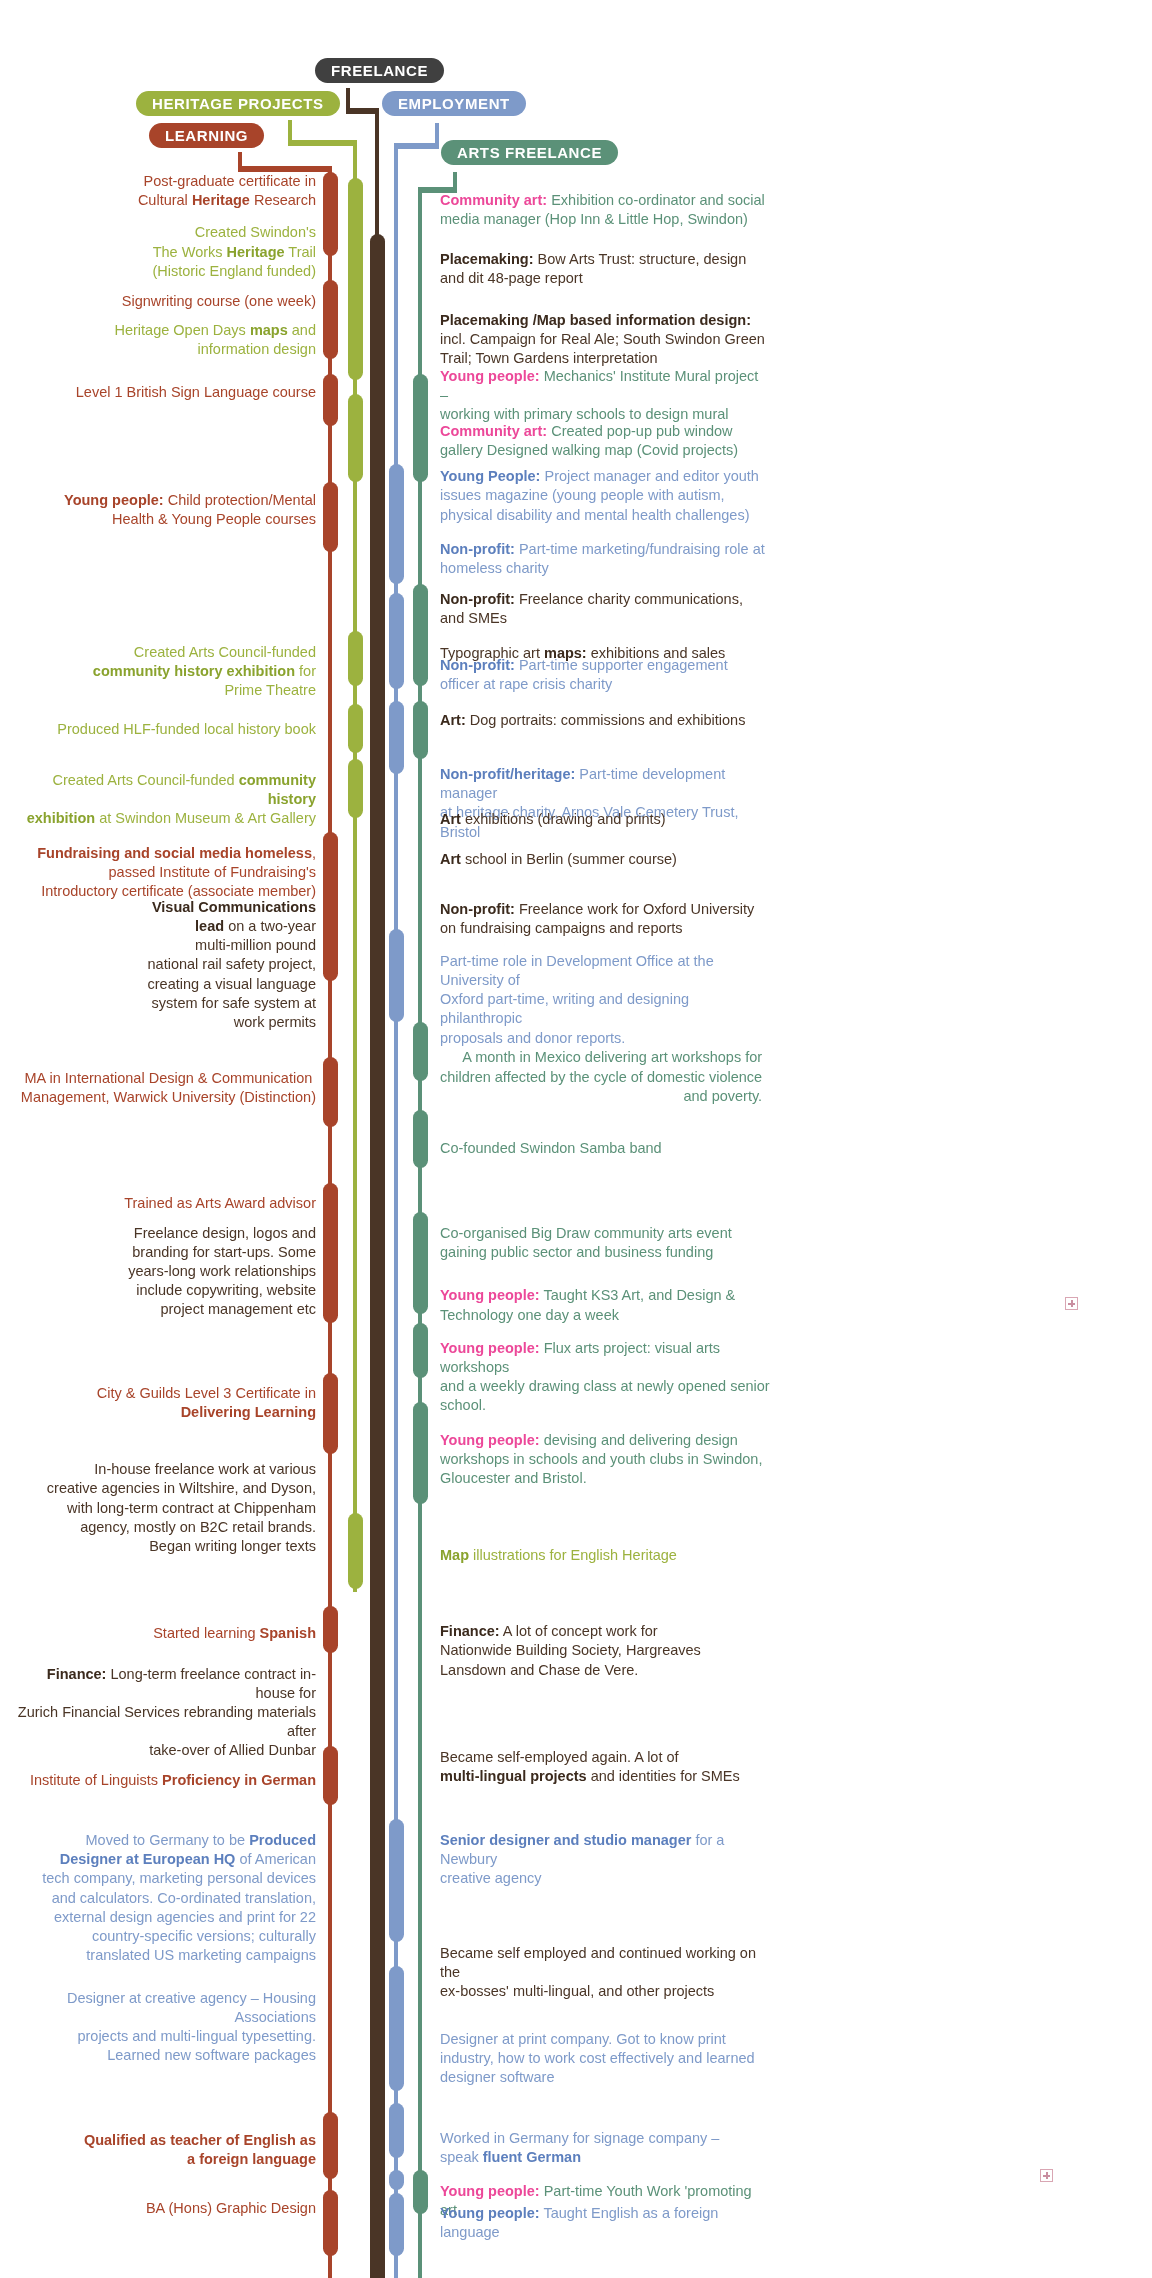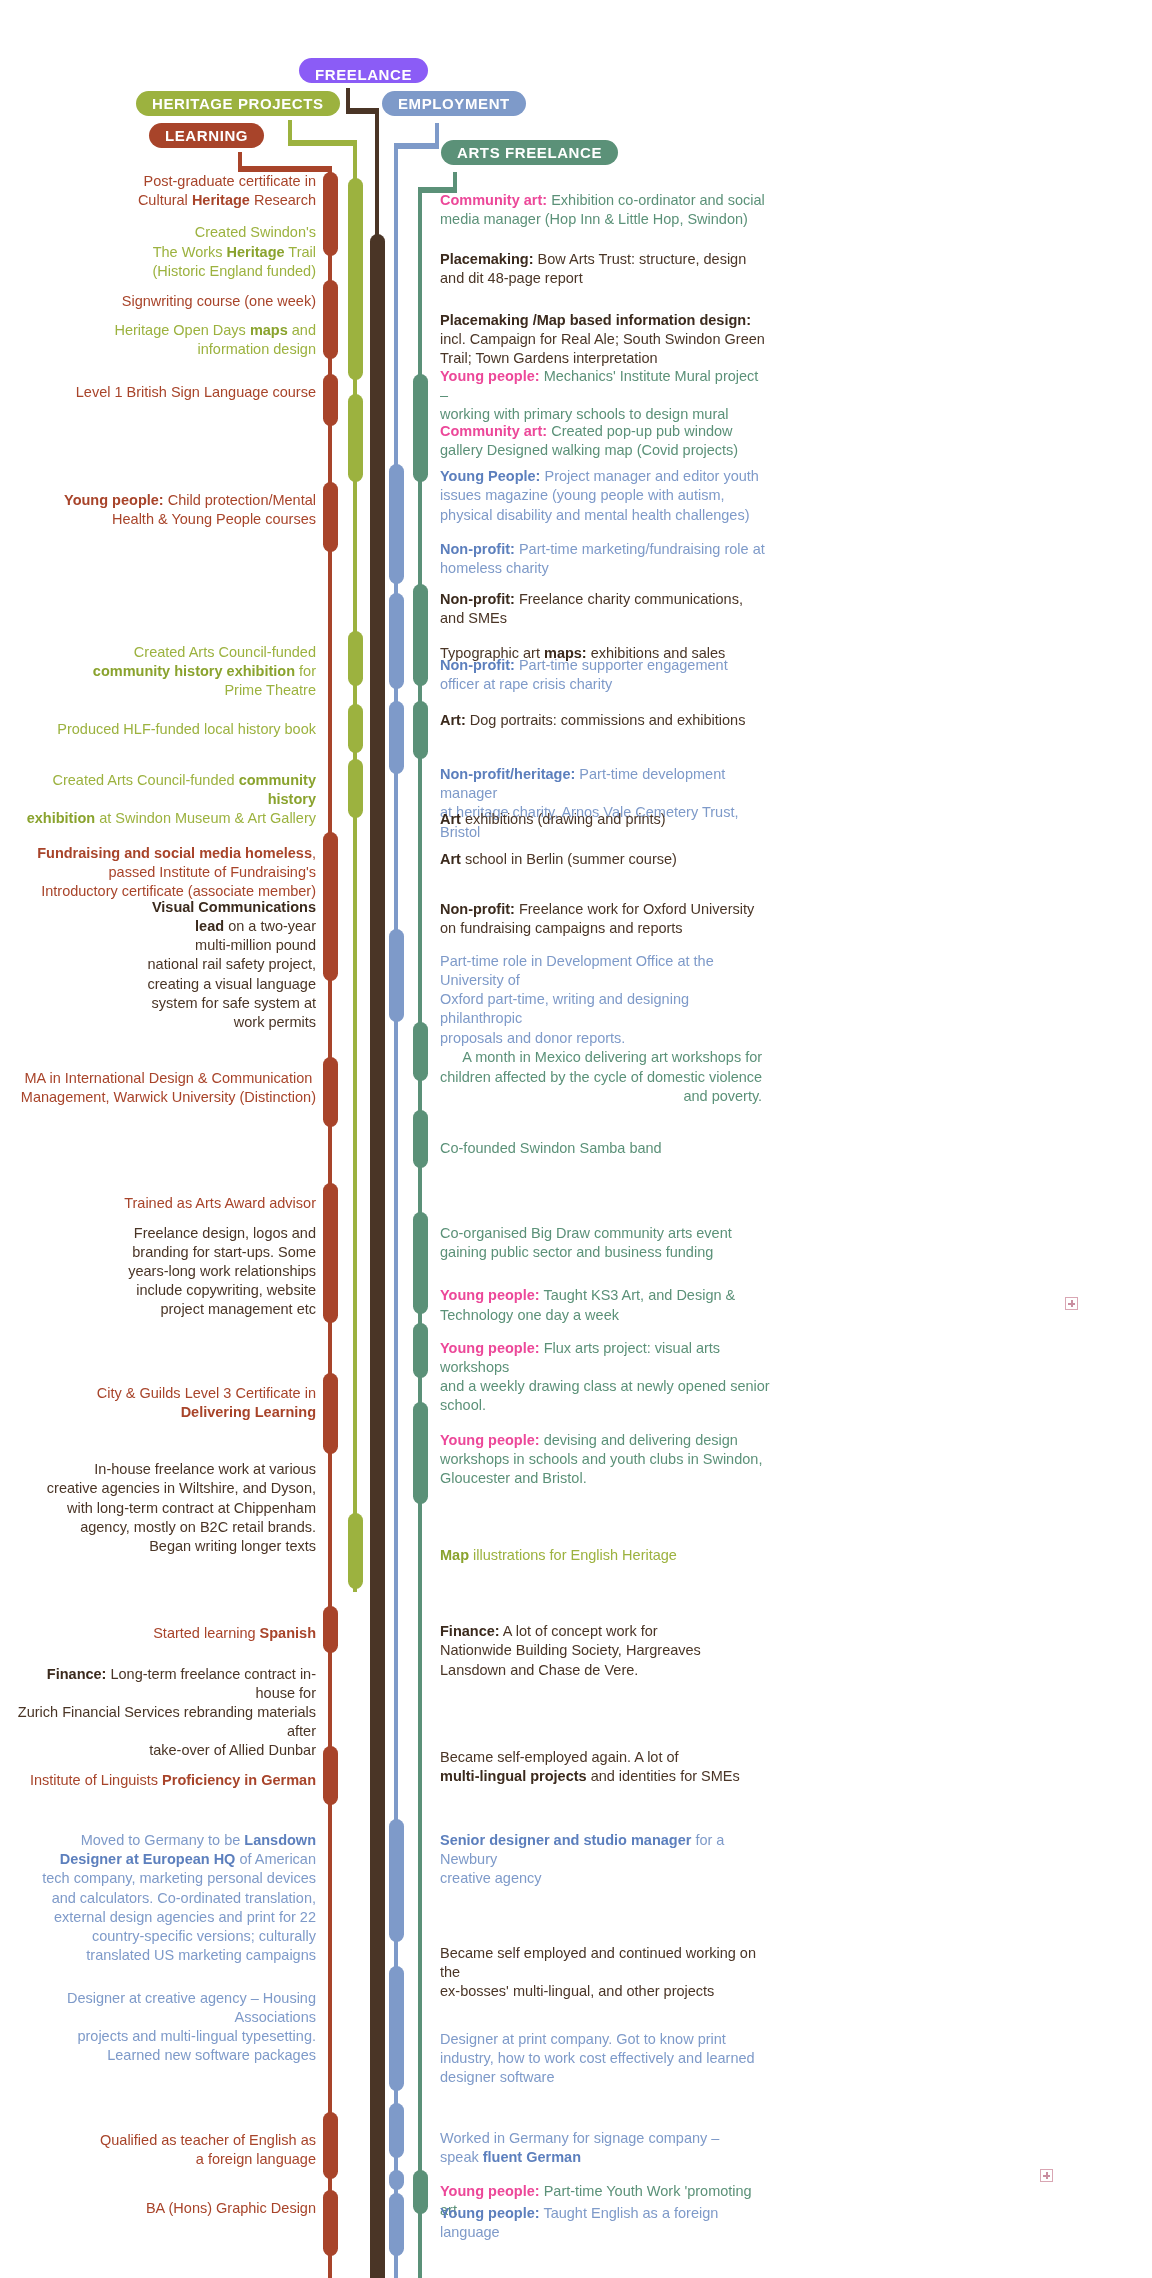--- a/index.html
+++ b/index.html
@@ -114,21 +114,21 @@
       <div style="position: absolute; left: 412.5px; top: 700.923px; width: 15px; height: 58.4103px; background: rgb(91, 145, 120); border-radius: 999px;"></div>
       <div style="position: absolute; left: 412.5px; top: 1022.18px; width: 15px; height: 58.4103px; background: rgb(91, 145, 120); border-radius: 999px;"></div>
       <div style="position: absolute; left: 412.5px; top: 1109.79px; width: 15px; height: 58.4103px; background: rgb(91, 145, 120); border-radius: 999px;"></div>
       <div style="position: absolute; left: 412.5px; top: 1212.01px; width: 15px; height: 102.218px; background: rgb(91, 145, 120); border-radius: 999px;"></div>
       <div style="position: absolute; left: 412.5px; top: 1322.99px; width: 15px; height: 55.4897px; background: rgb(91, 145, 120); border-radius: 999px;"></div>
       <div style="position: absolute; left: 412.5px; top: 1401.85px; width: 15px; height: 102.218px; background: rgb(91, 145, 120); border-radius: 999px;"></div>
       <div style="position: absolute; left: 412.5px; top: 2169.94px; width: 15px; height: 43.8077px; background: rgb(91, 145, 120); border-radius: 999px;"></div>
     </div>
 
   <div id="pills">
-      <div class="pill" style="left: 299px; top: 58.4103px; min-width: 101px; background: #8b5cf6; align-items: flex-end;">
+      <div class="pill" style="left: 315px; top: 58.4103px; min-width: 101px; background: #404040;">
         <span>FREELANCE</span>
       </div>
       <div class="pill" style="left: 136px; top: 90.5359px; min-width: 156px; background: rgb(156, 178, 63);">
         <span>HERITAGE PROJECTS</span>
       </div>
       <div class="pill" style="left: 382px; top: 90.5359px; min-width: 111px; background: rgb(126, 154, 201);">
         <span>EMPLOYMENT</span>
       </div>
       <div class="pill" style="left: 149px; top: 122.662px; min-width: 95px; background: rgb(168, 68, 42);">
         <span>LEARNING</span>
@@ -151,23 +151,23 @@
       <div class="txt left c-learn" style="top: 844.028px; right: 836px; max-width: 300px;"><b>Fundraising and social media homeless</b>,<br>passed Institute of Fundraising's<br>Introductory certificate (associate member)</div>
       <div class="txt left c-free" style="top: 898.058px; right: 836px; max-width: 300px;"><b>Visual Communications</b><br><b>lead</b> on a two-year<br>multi-million pound<br>national rail safety project,<br>creating a visual language<br>system for safe system at<br>work permits</div>
       <div class="txt left c-learn" style="top: 1068.91px; right: 836px; max-width: 300px; text-align: center;">MA in International Design &amp; Communication<br>Management, Warwick University (Distinction)</div>
       <div class="txt left c-learn" style="top: 1194.49px; right: 836px; max-width: 300px;">Trained as Arts Award advisor</div>
       <div class="txt left c-free" style="top: 1223.69px; right: 836px; max-width: 300px;">Freelance design, logos and<br>branding for start-ups. Some<br>years-long work relationships<br>include copywriting, website<br>project management etc</div>
       <div class="txt left c-learn" style="top: 1384.32px; right: 836px; max-width: 300px;">City &amp; Guilds Level 3 Certificate in<br><b>Delivering Learning</b></div>
       <div class="txt left c-free" style="top: 1460.26px; right: 836px; max-width: 300px;">In-house freelance work at various<br>creative agencies in Wiltshire, and  Dyson,<br>with long-term contract at Chippenham<br>agency, mostly on B2C retail brands.<br>Began writing longer texts</div>
       <div class="txt left c-learn" style="top: 1623.81px; right: 836px; max-width: 300px;">Started learning <b>Spanish</b></div>
       <div class="txt left c-free" style="top: 1664.69px; right: 836px; max-width: 300px;"><b>Finance:</b> Long-term freelance contract in-house for<br>Zurich Financial Services rebranding materials after<br>take-over of Allied Dunbar</div>
       <div class="txt left c-learn" style="top: 1771.29px; right: 836px; max-width: 300px;">Institute of Linguists <b>Proficiency in German</b></div>
-      <div class="txt left c-emp" style="top: 1831.16px; right: 836px; max-width: 300px;">Moved to Germany to be <b>Lansdown</b><br><b>Designer at European HQ</b> of American<br>tech company, marketing personal devices<br>and calculators. Co-ordinated translation,<br>external design agencies and print for 22<br>country-specific versions; culturally<br>translated US marketing campaigns</div>
+      <div class="txt left c-emp" style="top: 1831.16px; right: 836px; max-width: 300px;">Moved to Germany to be <b>Produced</b><br><b>Designer at European HQ</b> of American<br>tech company, marketing personal devices<br>and calculators. Co-ordinated translation,<br>external design agencies and print for 22<br>country-specific versions; culturally<br>translated US marketing campaigns</div>
       <div class="txt left c-emp" style="top: 1988.87px; right: 836px; max-width: 300px;">Designer at creative agency – Housing Associations<br>projects and multi-lingual typesetting.<br>Learned new software packages</div>
-      <div class="txt left c-learn" style="top: 2130.51px; right: 836px; max-width: 300px;">Qualified as teacher of English as<br>a foreign language</div>
+      <div class="txt left c-learn" style="top: 2130.51px; right: 836px; max-width: 300px; font-weight: bold;">Qualified as teacher of English as<br>a foreign language</div>
       <div class="txt left c-learn" style="top: 2199.15px; right: 836px; max-width: 300px;">BA (Hons) Graphic Design</div>
     </div>
 
   <div id="right-col">
       <div class="txt right c-arts" style="top: 191.294px; left: 440px; max-width: 330px;"><b>Community art:</b> Exhibition co-ordinator and social<br>media manager (Hop Inn &amp; Little Hop, Swindon)</div>
       <div class="txt right c-free" style="top: 249.704px; left: 440px; max-width: 330px;"><b>Placemaking:</b> Bow Arts Trust: structure, design<br>and  dit 48-page report</div>
       <div class="txt right c-free" style="top: 311.035px; left: 440px; max-width: 330px;"><b>Placemaking /Map based information design:</b><br>incl. Campaign for Real Ale; South Swindon Green<br>Trail; Town Gardens interpretation</div>
       <div class="txt right c-arts" style="top: 366.524px; left: 440px; max-width: 330px;"><b>Young people:</b> Mechanics' Institute Mural project –<br>working with primary schools to design mural</div>
       <div class="txt right c-arts" style="top: 422.014px; left: 440px; max-width: 330px;"><b>Community art:</b> Created pop-up pub window<br>gallery Designed walking map (Covid projects)</div>
       <div class="txt right c-emp" style="top: 467.282px; left: 440px; max-width: 330px;"><b>Young People:</b> Project manager and editor youth<br>issues magazine (young people with autism,<br>physical disability and mental health challenges)</div>

